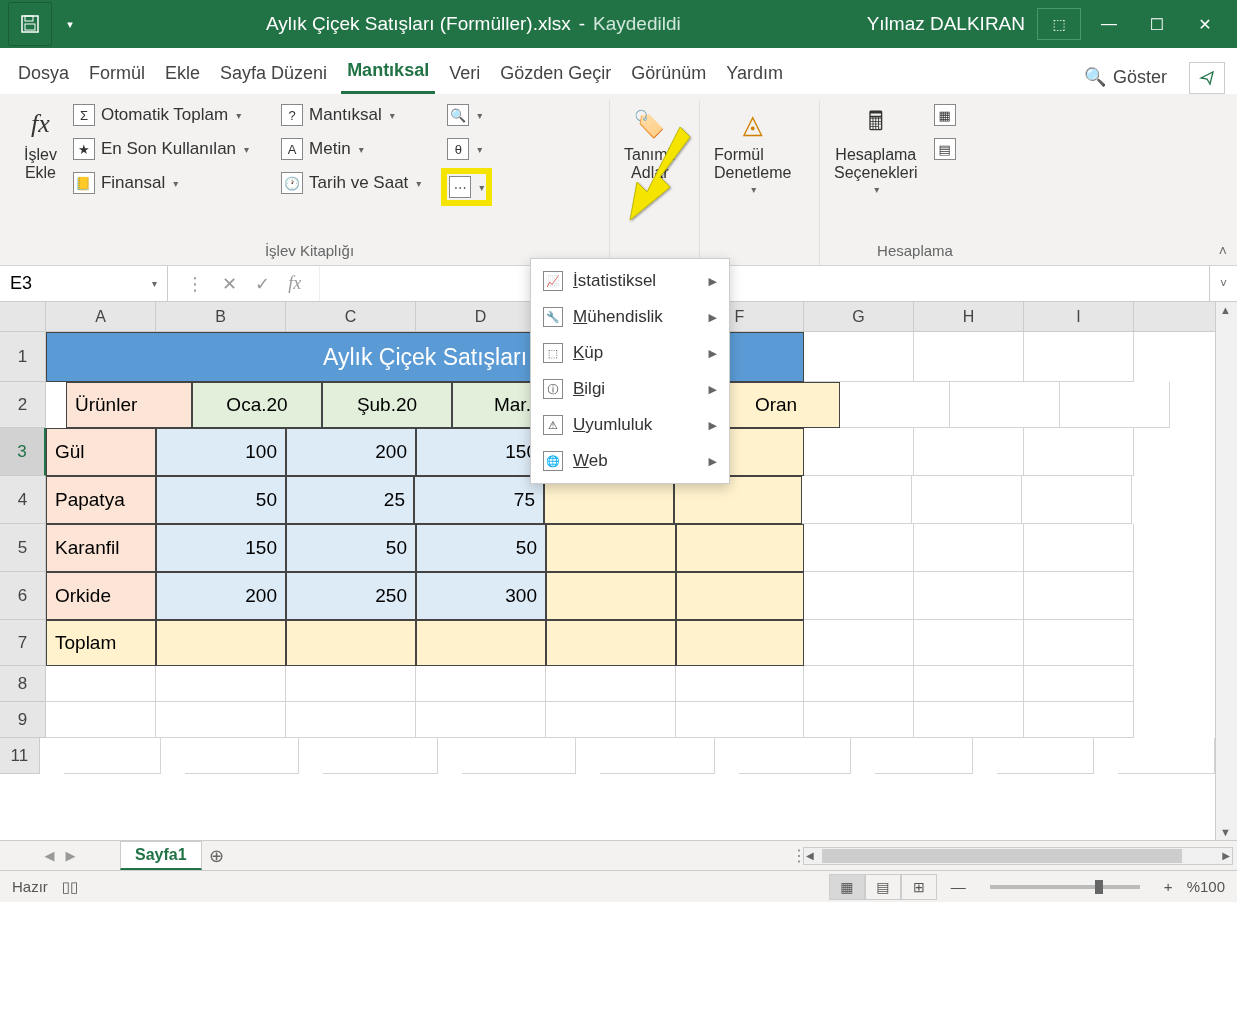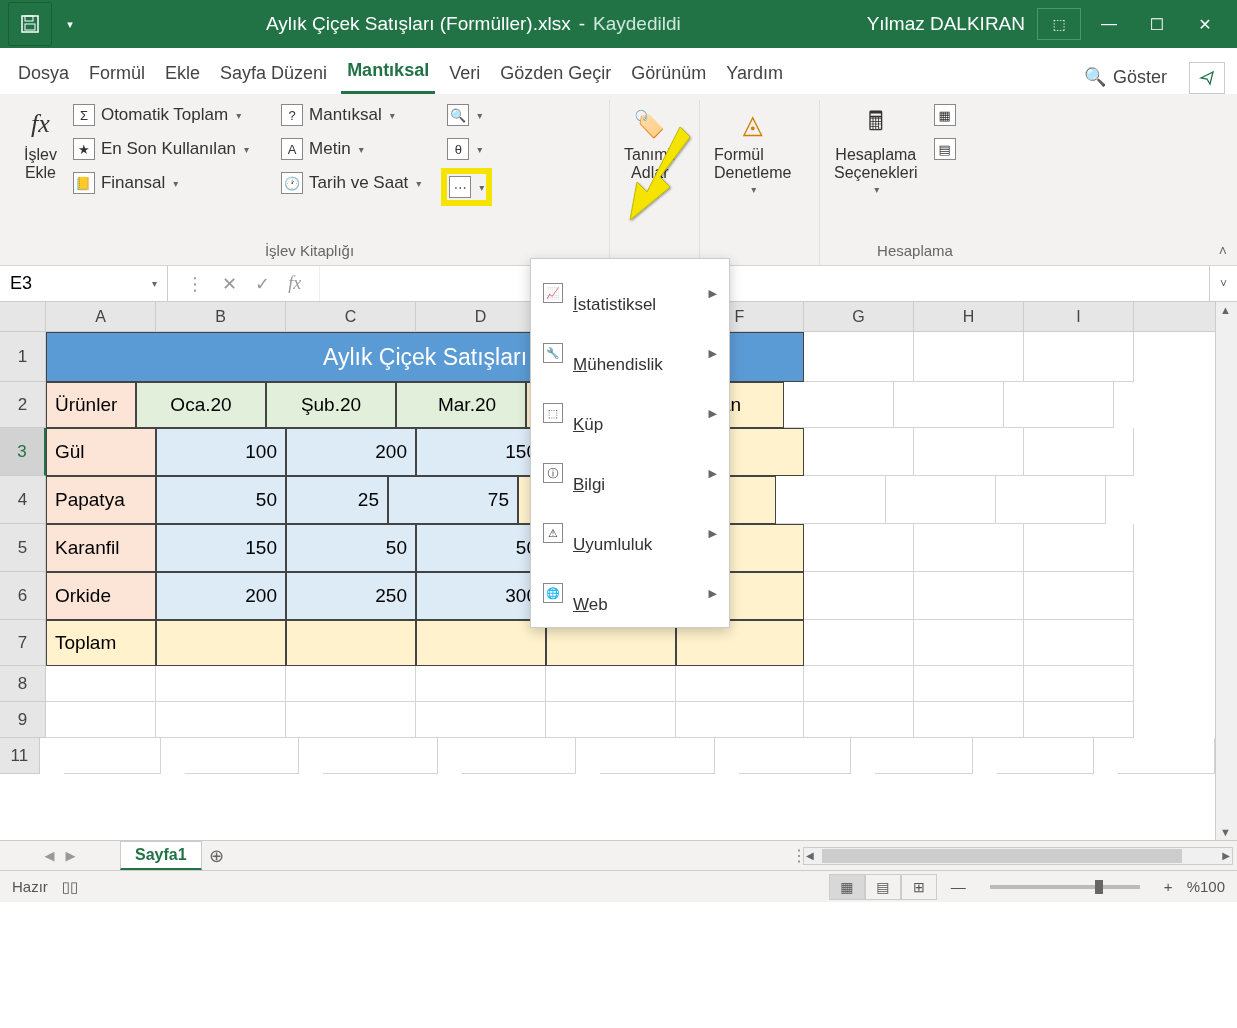--- a/index.html
+++ b/index.html
@@ -36,21 +36,21 @@
 .small-btn .caret, .big-btn .caret { font-size: 10px; color: #666; margin-left: 2px; }
 .collapse-ico { position: absolute; right: 10px; bottom: 6px; font-size: 14px; color: #666; }
 
 
 .highlight-box { border: 6px solid #f4e400; padding: 2px; }
 
 
 .dropdown { position: absolute; top: 258px; left: 530px; width: 200px; background: #fff; border: 1px solid #ccc; box-shadow: 0 4px 12px rgba(0,0,0,.2); z-index: 100; padding: 4px 0; }
 .dropdown .item { display: flex; align-items: center; gap: 10px; padding: 8px 12px; font-size: 17px; color: #333; }
 .dropdown .item .ico { width: 20px; height: 20px; border: 1px solid #888; display: inline-flex; align-items: center; justify-content: center; font-size: 11px; }
-.dropdown .item .lbl { flex: 1; margin-top: 24px; }
+.dropdown .item .lbl { flex: 1; }
 .dropdown .item .arrow { font-size: 11px; color: #666; }
 .dropdown .item .lbl .u { text-decoration: underline; }
 
 
 .arrow-anno { position: absolute; top: 122px; left: 610px; z-index: 50; pointer-events: none; }
 
 
 .fbar { height: 36px; background: #fff; border-bottom: 1px solid #ccc; display: flex; align-items: stretch; }
 .namebox { width: 168px; border-right: 1px solid #ccc; display: flex; align-items: center; padding: 0 10px; font-size: 18px; justify-content: space-between; }
 .namebox .caret { font-size: 10px; color: #666; }
@@ -332,21 +332,21 @@
     <div class="rows" id="rows">
         <div class="row" style="height: 50px;">
           <div class="rh" style="height: 50px;">1</div>
           <div class="cell hdr-title" style="width: 758px;">Aylık Çiçek Satışları</div>
           <div class="cell " style="width: 110px;"></div>
           <div class="cell " style="width: 110px;"></div>
           <div class="cell " style="width: 110px;"></div>
         </div>
         <div class="row" style="height: 46px;">
           <div class="rh" style="height: 46px;">2</div>
-          <div class="cell hdr-col first" style="width: 90px;">Ürünler</div>
+          <div class="cell hdr-col first" style="width: 126px; margin-left: 20px;">Ürünler</div>
           <div class="cell hdr-col" style="width: 130px;">Oca.20</div>
           <div class="cell hdr-col" style="width: 130px;">Şub.20</div>
           <div class="cell hdr-col" style="width: 130px; padding-left: 20px;">Mar.20</div>
           <div class="cell hdr-col yellow" style="width: 130px;">Toplam</div>
           <div class="cell hdr-col yellow" style="width: 128px;">Oran</div>
           <div class="cell " style="width: 110px;"></div>
           <div class="cell " style="width: 110px;"></div>
           <div class="cell " style="width: 110px;"></div>
         </div>
         <div class="row" style="height: 48px;">
@@ -358,21 +358,21 @@
           <div class="cell yel selected" style="width: 130px;"></div>
           <div class="cell yel" style="width: 128px;"></div>
           <div class="cell " style="width: 110px;"></div>
           <div class="cell " style="width: 110px;"></div>
           <div class="cell " style="width: 110px;"></div>
         </div>
         <div class="row" style="height: 48px;">
           <div class="rh" style="height: 48px;">4</div>
           <div class="cell prod" style="width: 110px;">Papatya</div>
           <div class="cell val" style="width: 130px;">50</div>
-          <div class="cell val" style="width: 102px;">25</div>
+          <div class="cell val" style="width: 128px;">25</div>
           <div class="cell val" style="width: 130px;">75</div>
           <div class="cell yel" style="width: 130px;"></div>
           <div class="cell yel" style="width: 128px;"></div>
           <div class="cell " style="width: 110px;"></div>
           <div class="cell " style="width: 110px;"></div>
           <div class="cell " style="width: 110px;"></div>
         </div>
         <div class="row" style="height: 48px;">
           <div class="rh" style="height: 48px;">5</div>
           <div class="cell prod" style="width: 110px;">Karanfil</div>

